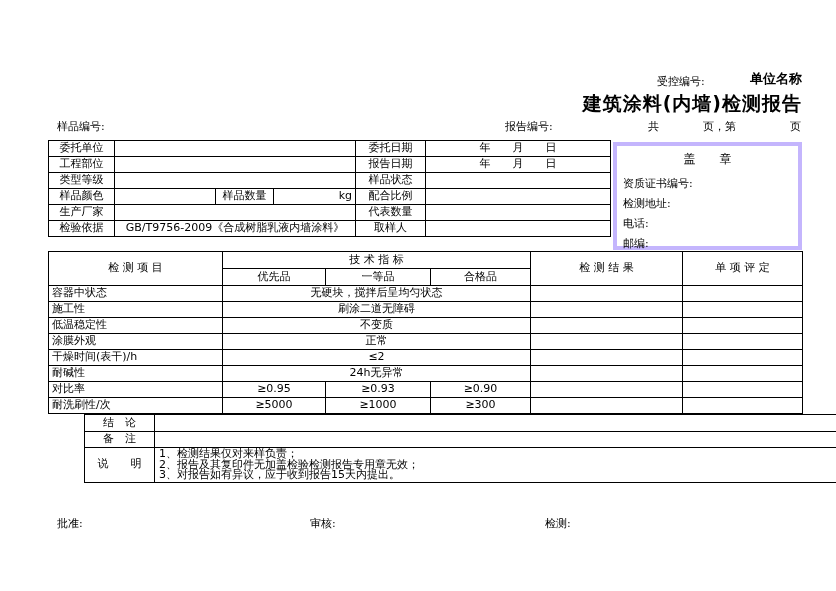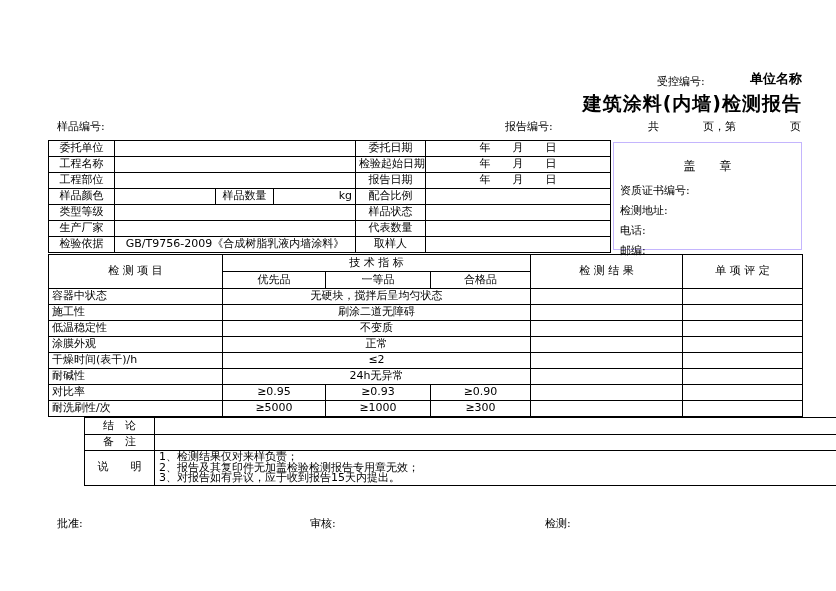--- a/index.html
+++ b/index.html
@@ -12,21 +12,21 @@
   .meta{font-size:11px;}
   table{border-collapse:collapse;table-layout:fixed;}
   td{border:1px solid #000;font-size:11px;padding:0 3px;height:15px;line-height:1.15;overflow:hidden;white-space:nowrap;vertical-align:middle;}
   .lab{text-align:center;}
   .c{text-align:center;}
   .r{text-align:right;}
   .sheet{position:absolute;left:48px;top:140px;width:754px;}
   .top-flex{display:flex;align-items:flex-start;}
   .info{width:562px;}
   .seal-panel{width:190px;margin-left:2px;margin-top:2px;}
-  .seal-box{border:1px solid #c4b5fd;height:108px;box-sizing:border-box;padding-top:15px;}
+  .seal-box{border:4px solid #c4b5fd;height:108px;box-sizing:border-box;padding-top:5px;}
   .seal-title{text-align:center;font-size:12px;margin-bottom:8px;}
   .seal-line{font-size:11px;padding-left:6px;margin-bottom:5px;}
   .cert{width:190px;}
   .cert td:first-child{text-align:center;}
   .test{width:754px;margin-top:1px;}
   .test td.hd{text-align:center;}
   .hd2{height:16px;}
   .foot{width:754px;margin-left:36px;}
   .notes-cell{white-space:normal;padding:1px 4px;}
   .notes-cell div{font-size:11px;line-height:10.5px;}
@@ -60,43 +60,37 @@
             <col style="width:185px">
           </colgroup>
         <tbody>
             <tr>
           <td class="lab">委托单位</td>
           <td colspan="3"></td>
           <td class="lab">委托日期</td>
           <td class="c">年　　月　　日</td>
         </tr>
         <tr>
-          <td class="lab">工程名称</td>
-          <td colspan="3"></td>
-          <td class="lab">检验起始日期</td>
-          <td class="c">年　　月　　日</td>
-        </tr>
-        <tr>
           <td class="lab">工程部位</td>
           <td colspan="3"></td>
           <td class="lab">报告日期</td>
           <td class="c">年　　月　　日</td>
+        </tr>
+        <tr>
+          <td class="lab">类型等级</td>
+          <td colspan="3"></td>
+          <td class="lab">样品状态</td>
+          <td></td>
         </tr>
         <tr>
           <td class="lab">样品颜色</td>
           <td></td>
           <td class="lab">样品数量</td>
           <td class="r">kg</td>
           <td class="lab">配合比例</td>
-          <td></td>
-        </tr>
-        <tr>
-          <td class="lab">类型等级</td>
-          <td colspan="3"></td>
-          <td class="lab">样品状态</td>
           <td></td>
         </tr>
         <tr>
           <td class="lab">生产厂家</td>
           <td colspan="3"></td>
           <td class="lab">代表数量</td>
           <td></td>
         </tr>
         <tr>
           <td class="lab">检验依据</td>

